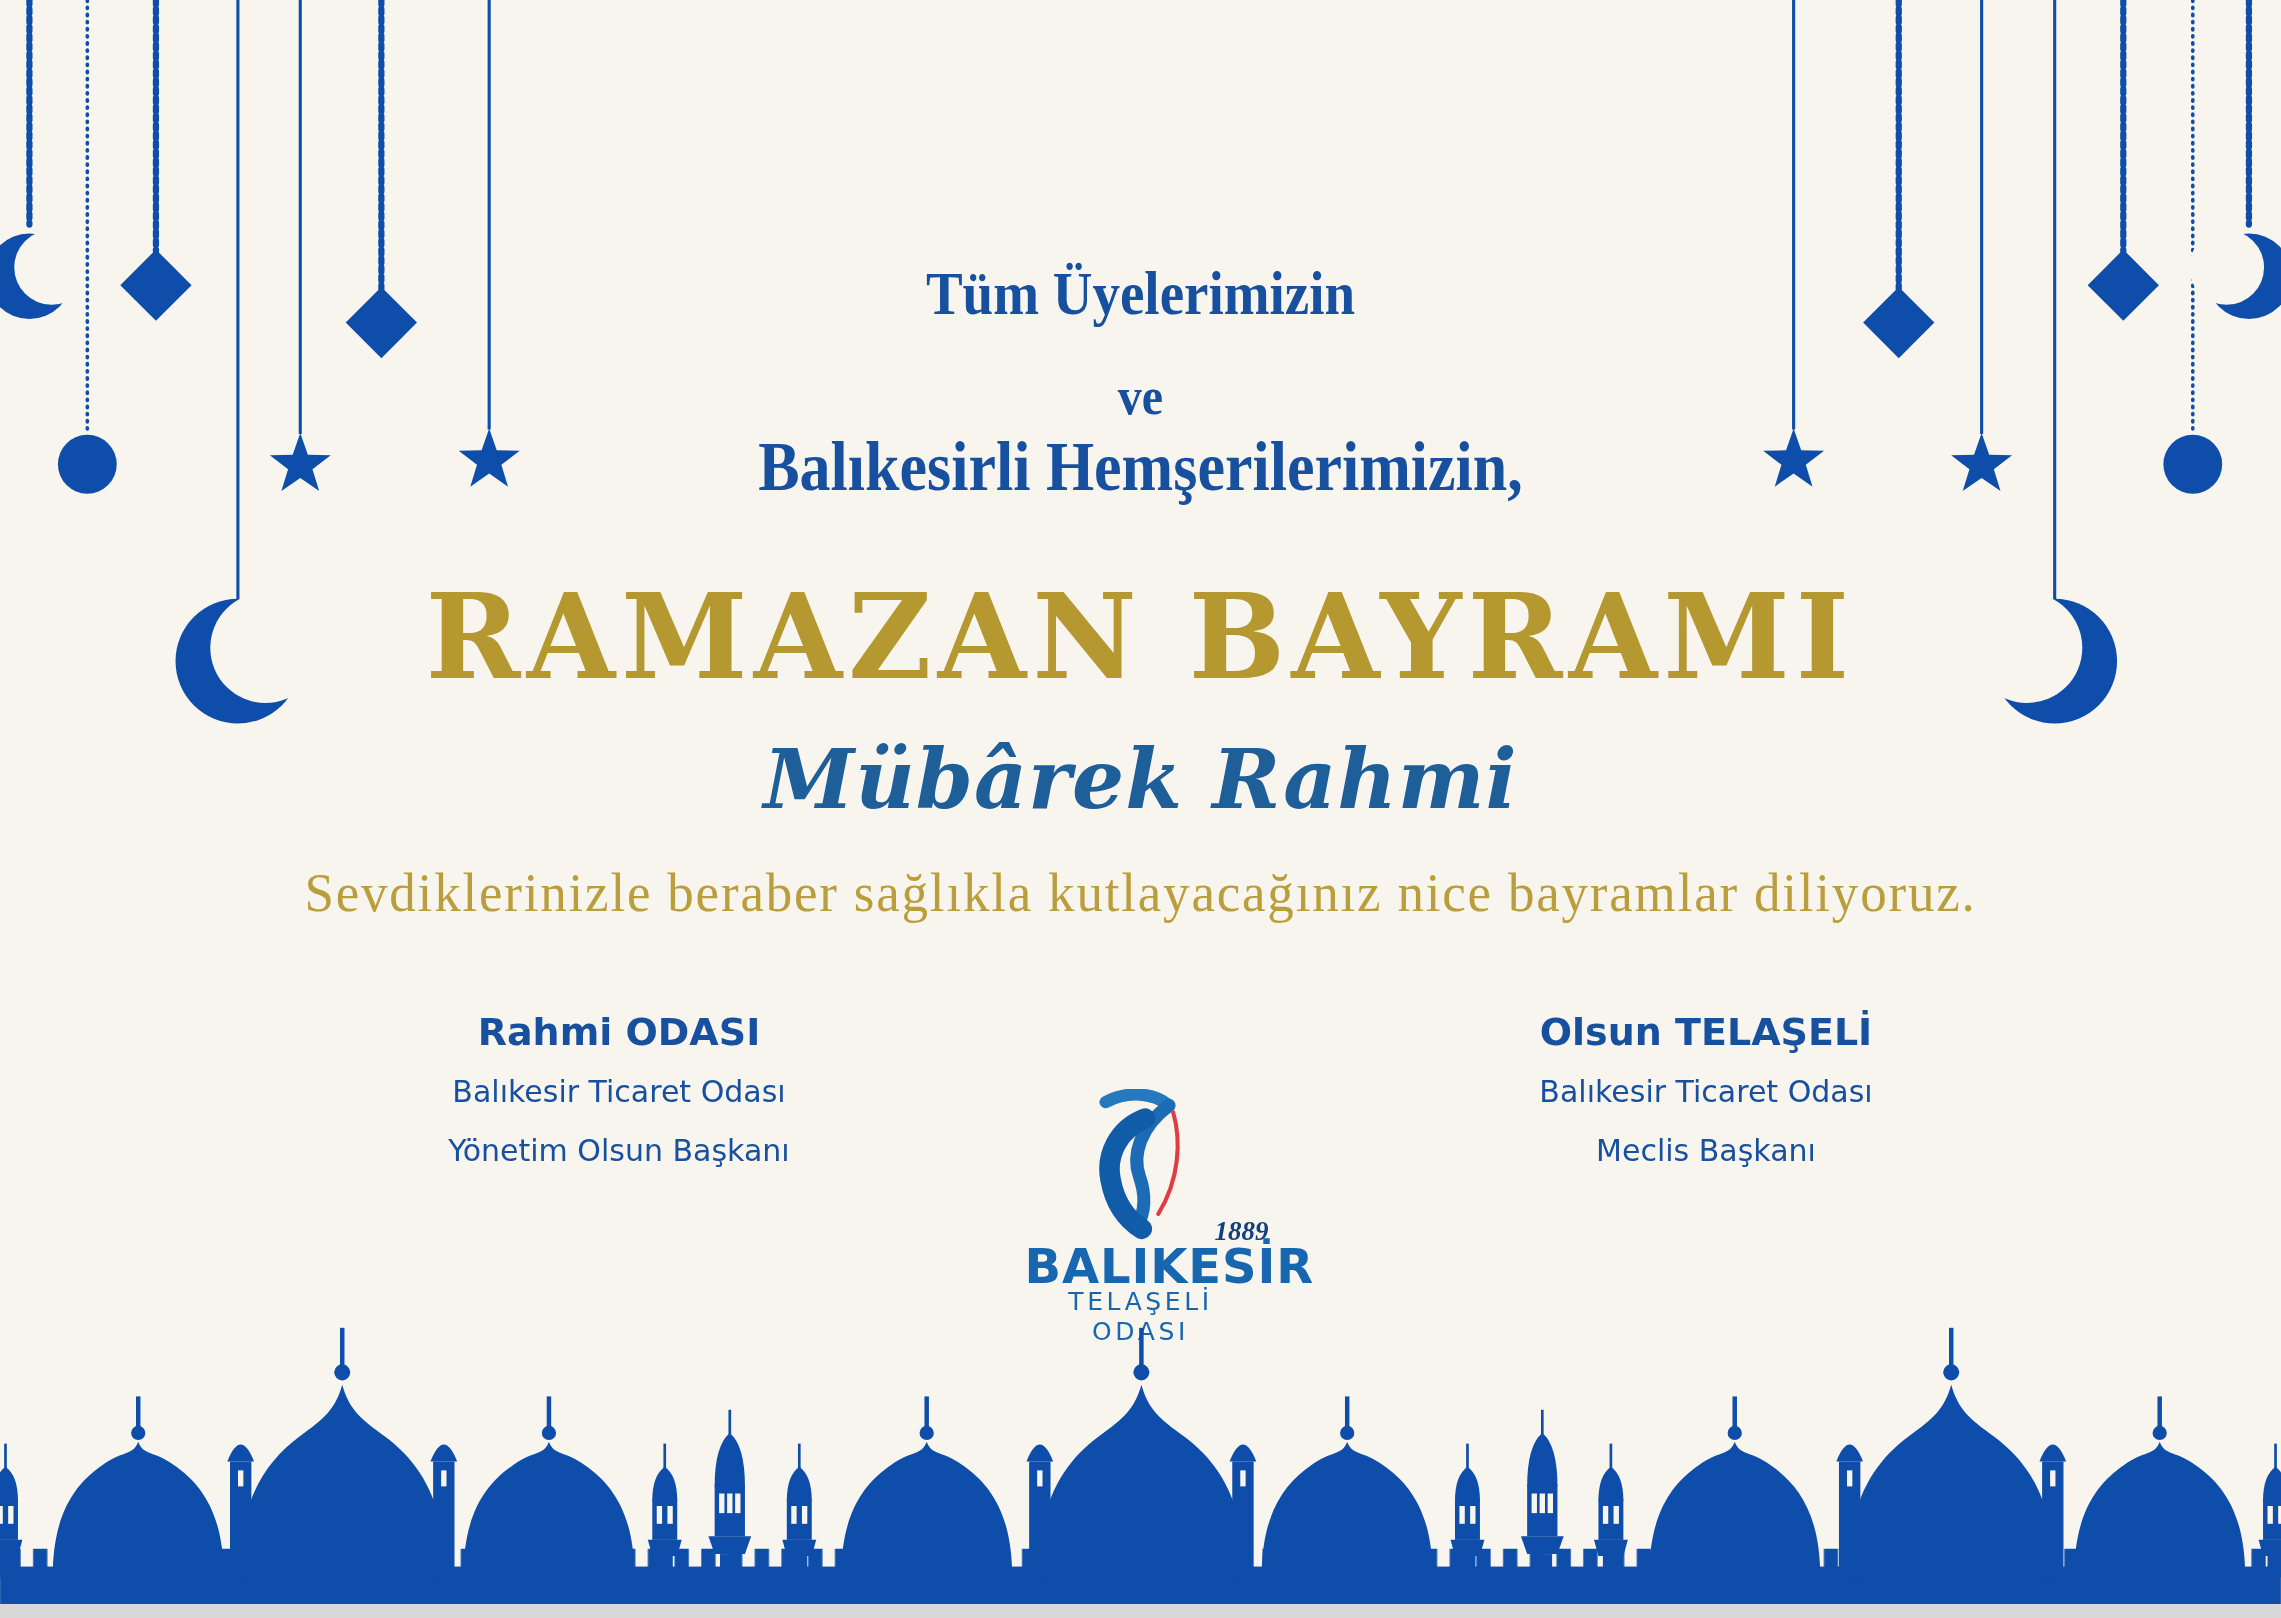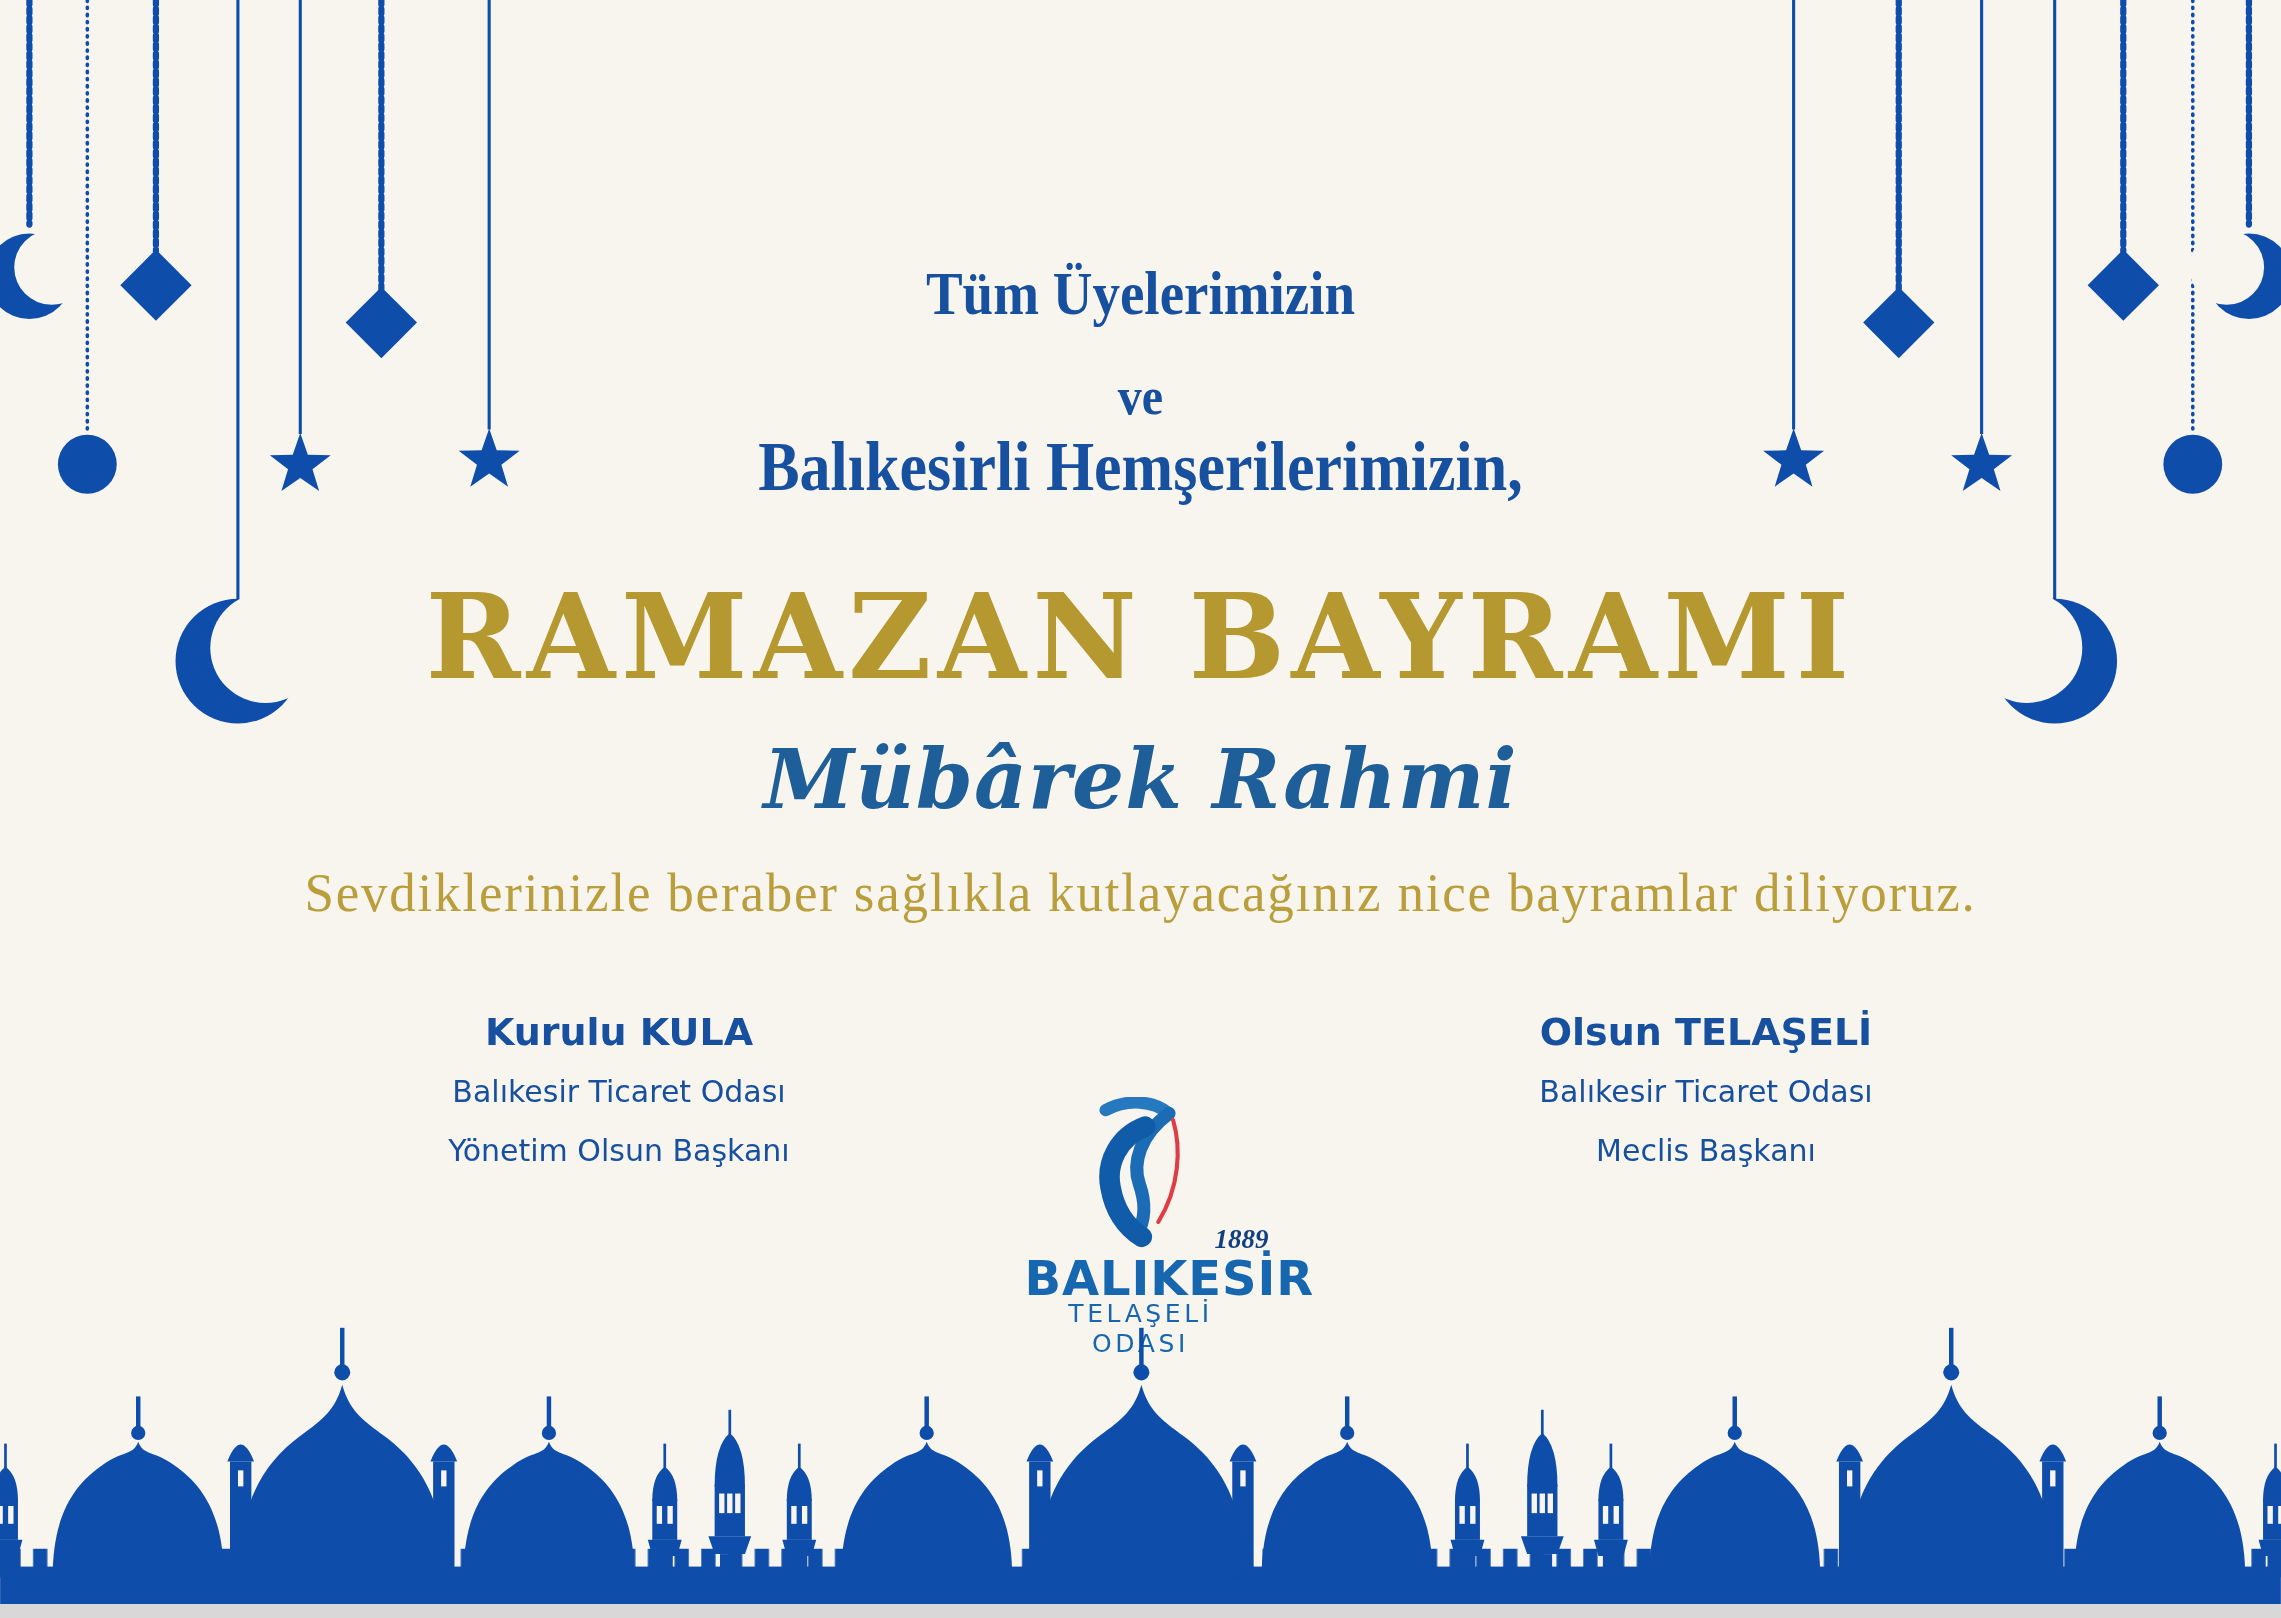--- a/index.html
+++ b/index.html
@@ -36,21 +36,21 @@
   .subtitle{top:731px;font-family:"DejaVu Serif",serif;font-size:82px;font-weight:700;font-style:italic;
          color:var(--script-blue);letter-spacing:0.9px;}
   .message{top:861px;font-size:53px;color:var(--gold-light);letter-spacing:1.8px;transform:scaleY(1.05);}
   .sig{position:absolute;top:1003px;width:552px;text-align:center;color:var(--heading-blue);
        font-family:"DejaVu Sans","Liberation Sans",sans-serif;line-height:59px;}
   .sig .name{font-size:38px;font-weight:700;}
   .sig .org,.sig .role{font-size:30px;}
   .sig-left{left:343px;}
   .sig-right{left:1430px;}
   .logo{position:absolute;left:50%;top:1089px;transform:translateX(-50%);width:232px;text-align:center;}
-  .logo .mark{margin:8px auto;width:116px;height:153px;position:relative;}
+  .logo .mark{margin:0 auto;width:116px;height:153px;position:relative;}
   .logo .year{position:absolute;left:132px;top:127px;font-family:"Liberation Serif",serif;
         font-style:italic;font-weight:700;font-size:27px;color:#123f7d;}
   .logo .name{margin-top:3.6px;font-family:"DejaVu Sans","Liberation Sans",sans-serif;font-weight:700;
         font-size:48px;color:var(--logo-text-blue);letter-spacing:0.9px;line-height:41px;}
   .logo .subname{font-family:"DejaVu Sans","Liberation Sans",sans-serif;font-size:25px;
         color:var(--logo-text-blue);letter-spacing:3.6px;line-height:30px;}
 </style>
 </head>
 <body>
 
@@ -109,21 +109,21 @@
   </svg>
 
   <div class="txt greet1">Tüm Üyelerimizin</div>
   <div class="txt greet2">ve</div>
   <div class="txt greet3">Balıkesirli Hemşerilerimizin,</div>
   <div class="txt title">RAMAZAN BAYRAMI</div>
   <div class="txt subtitle">Mübârek Rahmi</div>
   <div class="txt message">Sevdiklerinizle beraber sağlıkla kutlayacağınız nice bayramlar diliyoruz.</div>
 
   <div class="sig sig-left">
-    <div class="name">Kurulu KULA</div>
+    <div class="name">Rahmi ODASI</div>
     <div class="org">Balıkesir Ticaret Odası</div>
     <div class="role">Yönetim Olsun Başkanı</div>
   </div>
   <div class="sig sig-right">
     <div class="name">Olsun TELAŞELİ</div>
     <div class="org">Balıkesir Ticaret Odası</div>
     <div class="role">Meclis Başkanı</div>
   </div>
 
   <div class="logo">

